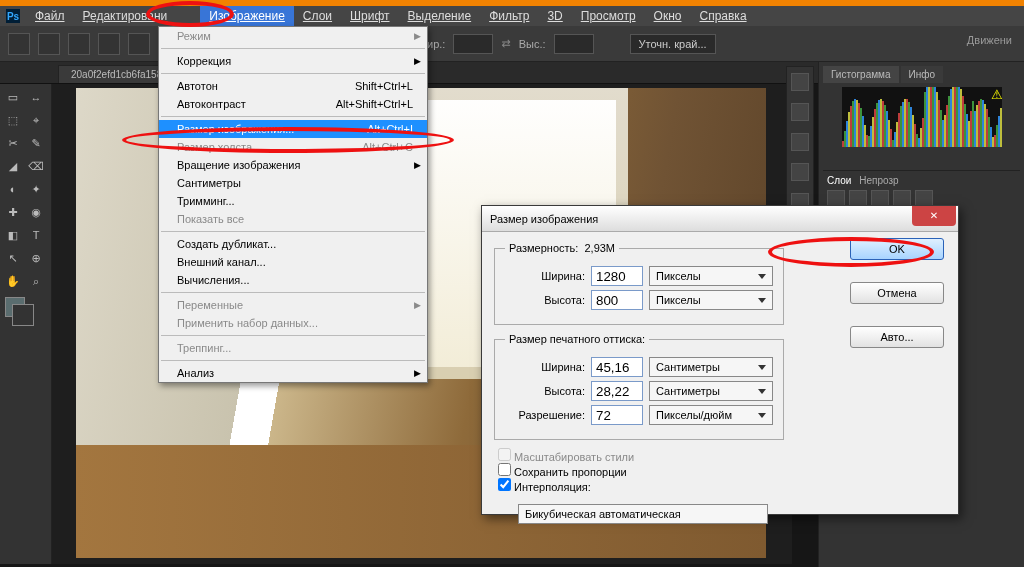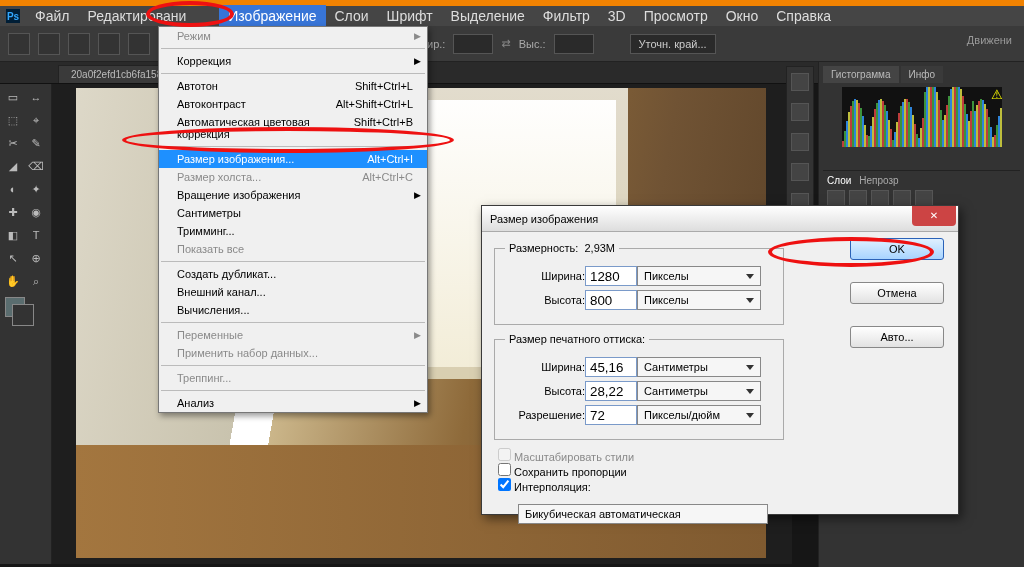--- a/index.html
+++ b/index.html
@@ -1,20 +1,20 @@
 <!DOCTYPE html>
 <html><head>
 <meta charset="utf-8">
 <style>
 * { margin:0; padding:0; box-sizing:border-box; font-family:Tahoma,Arial,sans-serif; }
 body { background:#161616; width:1024px; height:567px; overflow:hidden; position:relative; font-size:11px; color:#ccc; }
 .topbar { height:6px; background:#f18200; }
 .menubar { background:#454545; height:20px; display:flex; align-items:center; padding-left:6px; gap:0; }
 .ps-sq { width:14px; height:14px; background:#001e36; color:#31a8ff; font-size:10px; font-weight:bold; display:flex; align-items:center; justify-content:center; margin-right:6px; }
-.menubar .mi { padding:3px 9px; color:#ddd; cursor:default; font-size:14px; }
+.menubar .mi { padding:3px 9px; color:#ddd; cursor:default; font-size:12px;text-decoration:underline; }
 .menubar .mi.active { background:#3875d7; color:#fff;margin-left:24px; }
 .optbar { background:#3a3a3a; height:36px; border-bottom:1px solid #222; display:flex; align-items:center; padding-left:8px; gap:8px; }
 .optbar .ico { width:22px; height:22px; border:1px solid #555; background:#333; }
 .optbar .lbl { color:#aaa; font-size:11px; }
 .optbar .dd { background:#2a2a2a; border:1px solid #555; color:#ccc; height:20px; width:60px; display:flex; align-items:center; padding:0 4px; justify-content:space-between; }
 .optbar .dim { width:40px; height:20px; background:#2a2a2a; border:1px solid #555; }
 .optbar .tri { width:0; height:0; border-left:4px solid transparent; border-right:4px solid transparent; border-top:5px solid #999; }
 .rightopt { position:absolute; right:12px; top:34px; color:#999; font-size:11px; }
 .tabbar { background:#2a2a2a; height:22px; display:flex; align-items:flex-end; padding-left:58px; border-bottom:1px solid #111; }
 .tabbar .tab { background:#3a3a3a; border:1px solid #222; border-bottom:none; padding:3px 12px; font-size:10px; color:#bbb; }
@@ -49,21 +49,21 @@
 .ddmenu .row .arrow { position:absolute; right:6px; top:4px; font-size:9px; }
 .ddmenu hr { border:none; border-top:1px solid #bbb; margin:3px 2px; }
 
 
 .dialog { position:absolute; left:481px; top:205px; width:478px; height:310px; background:#f0f0f0; border:1px solid #3a3a3a; box-shadow:3px 4px 10px rgba(0,0,0,0.5); color:#000; font-size:11px; }
 .dialog .titlebar { height:26px; background:linear-gradient(#fff,#ddd); display:flex; align-items:center; justify-content:space-between; padding:0 0 0 8px; border-bottom:1px solid #aaa; }
 .dialog .titlebar .close { width:44px; height:20px; background:#c44; border-radius:0 0 4px 4px; color:#fff; display:flex; align-items:center; justify-content:center; font-size:10px; margin-right:2px; position:relative; top:-3px; }
 .dialog .body { padding:10px 12px; position:relative; }
 .dialog fieldset { border:1px solid #aaa; padding:8px 10px 10px; margin-bottom:8px; font-size:11px; }
 .dialog legend { padding:0 4px; }
-.dialog .fr { display:flex; align-items:center; margin:4px 0; }
+.dialog .fr { display:flex; align-items:center; margin:4px 0; gap:6px; }
 .dialog .fr .flab { width:80px; text-align:right; }
 .dialog .fr input.num { width:52px; border:1px solid #7a9ac9; height:20px; padding:0 4px; background:#fff; }
 .dialog .fr .unit { width:124px; border:1px solid #888; height:20px; background:#f6f6f6; display:flex; align-items:center; justify-content:space-between; padding:0 6px; }
 .dialog .fr .unit .utr { width:0; height:0; border-left:4px solid transparent; border-right:4px solid transparent; border-top:5px solid #333; }
 .dialog .btncol { position:absolute; right:14px; top:6px; display:flex; flex-direction:column; gap:22px; }
 .dialog .btncol button { width:94px; height:22px; border:1px solid #888; background:linear-gradient(#fff,#e2e2e2); border-radius:3px; font-size:11px; cursor:pointer; }
 .dialog .btncol button.primary { border:1px solid #2a62b8; background:linear-gradient(#dff0ff,#a8d4ff); }
 .dialog .chk { margin:3px 0 3px 4px; }
 .dialog .chk.dis { color:#8a8a8a; }
 .dialog .interp { width:250px; border:1px solid #888; height:20px; background:#f6f6f6; display:flex; align-items:center; justify-content:space-between; padding:0 6px; margin-left:24px; margin-top:11px; }
@@ -273,24 +273,20 @@
     </div>
   <hr>
   <div class="row">
       <span>Автотон</span>
       <span>Shift+Ctrl+L</span>
     </div>
   <div class="row">
       <span>Автоконтраст</span>
       <span>Alt+Shift+Ctrl+L</span>
     </div>
-  <div class="row">
-      <span>Автоматическая цветовая коррекция</span>
-      <span>Shift+Ctrl+B</span>
-    </div>
   <hr>
   <div class="row hl">
       <span>Размер изображения...</span>
       <span>Alt+Ctrl+I</span>
     </div>
   <div class="row disabled">
       <span>Размер холста...</span>
       <span>Alt+Ctrl+C</span>
     </div>
   <div class="row">

